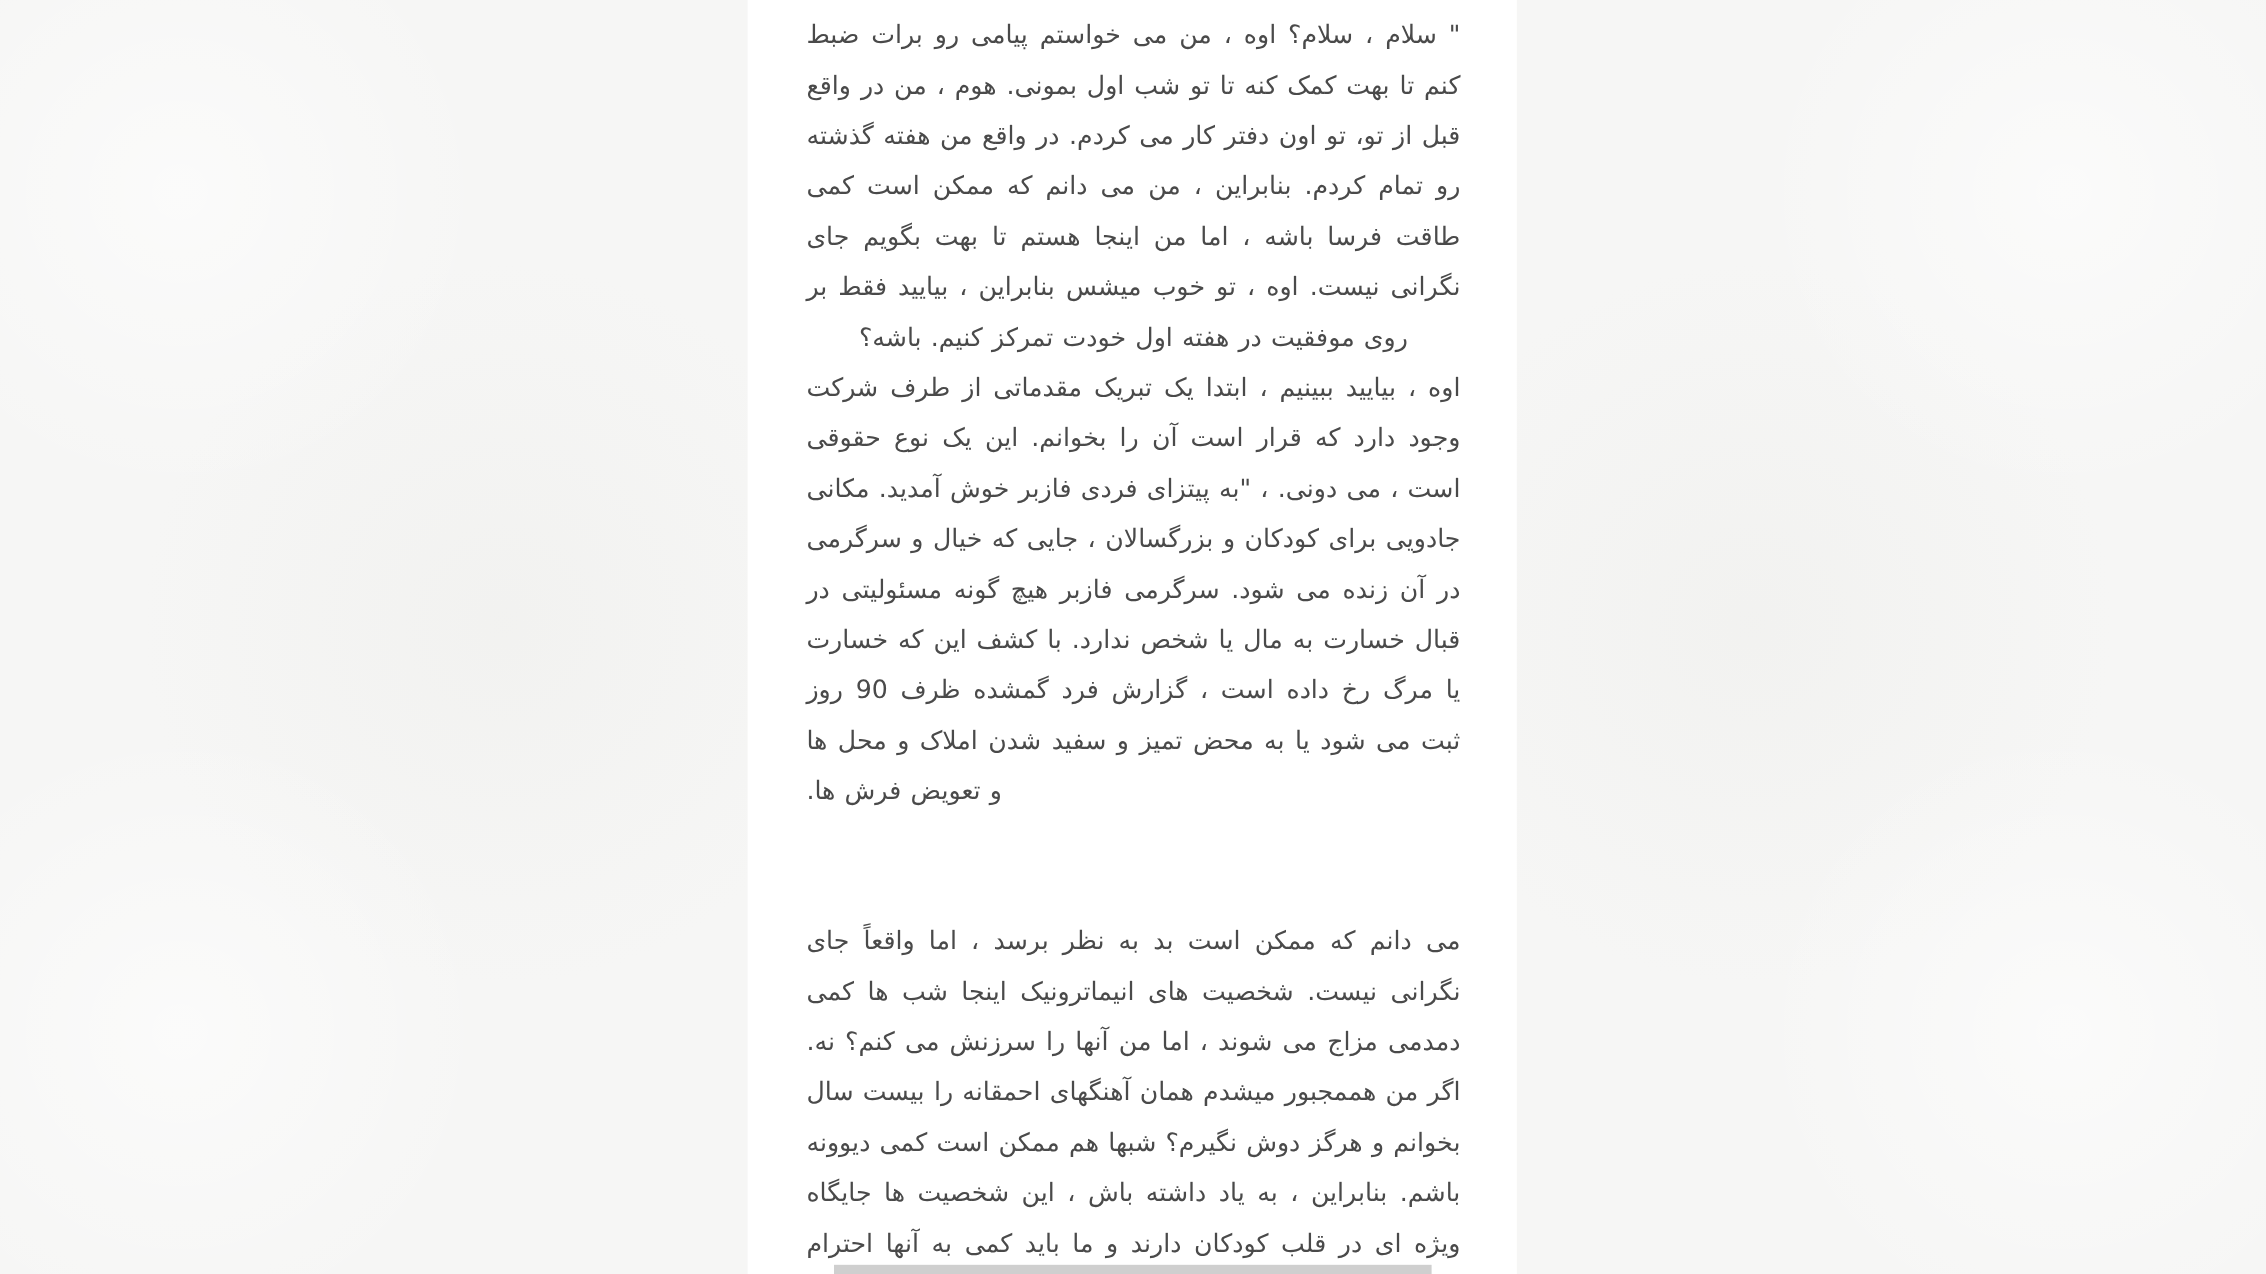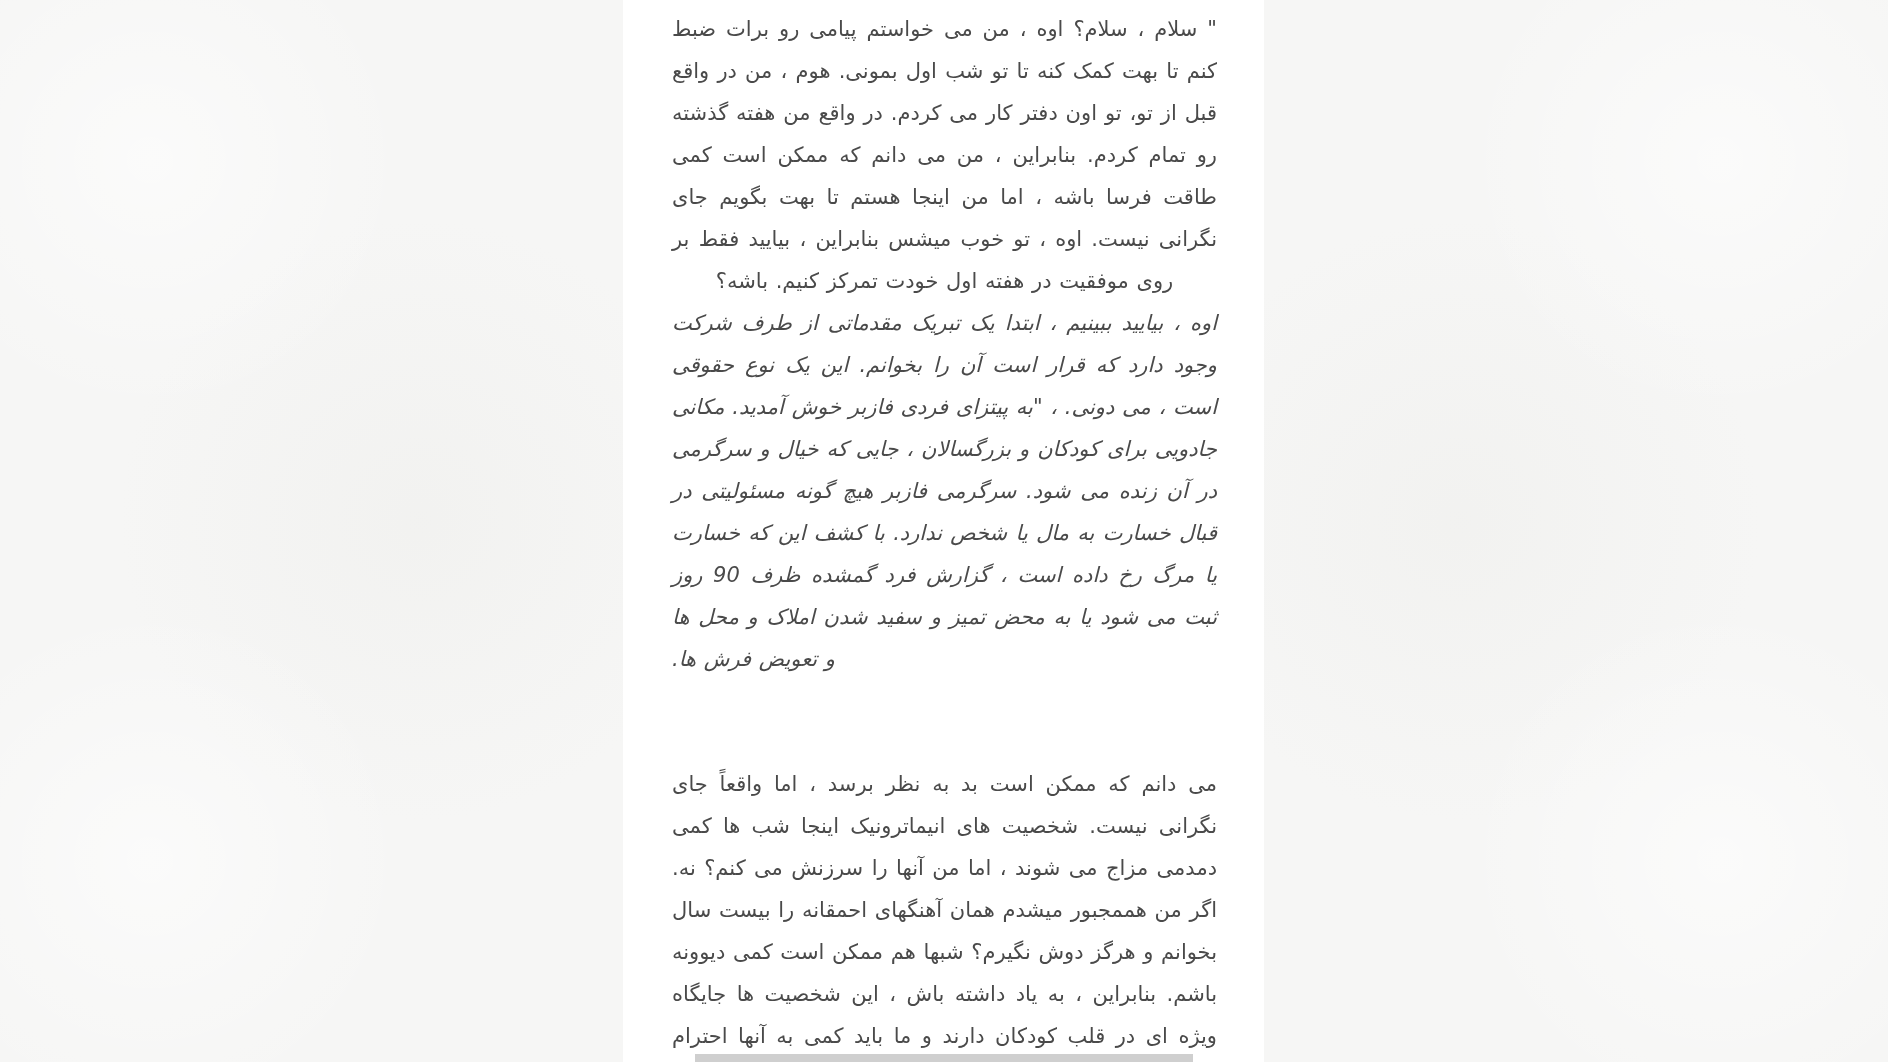--- a/index.html
+++ b/index.html
@@ -43,21 +43,20 @@
       margin: 0;
       text-align: justify;
       text-align-last: center;
       word-spacing: 1px;
     }
     .para.first {
       padding-top: 8px;
     }
     .para.second {
       text-align-last: left;
-      font-style: italic;
     }
     .para.third {
       margin-top: 83px;
     }
     .bottom-bar {
       position: absolute;
       left: 72px;
       top: 1054px;
       width: 498px;
       height: 8px;

